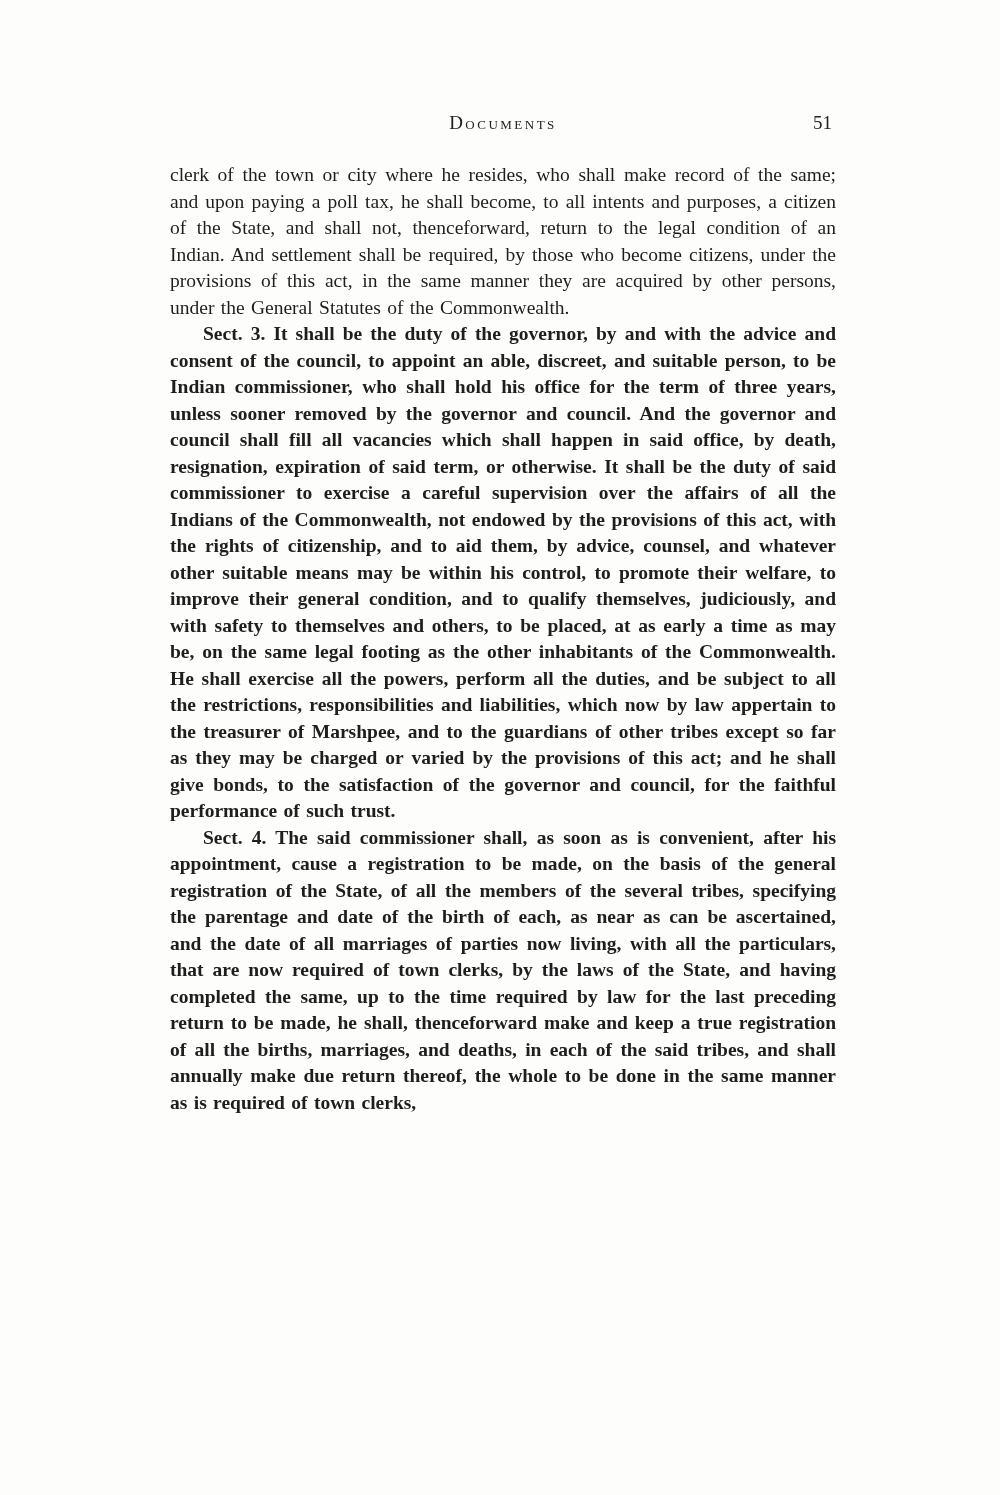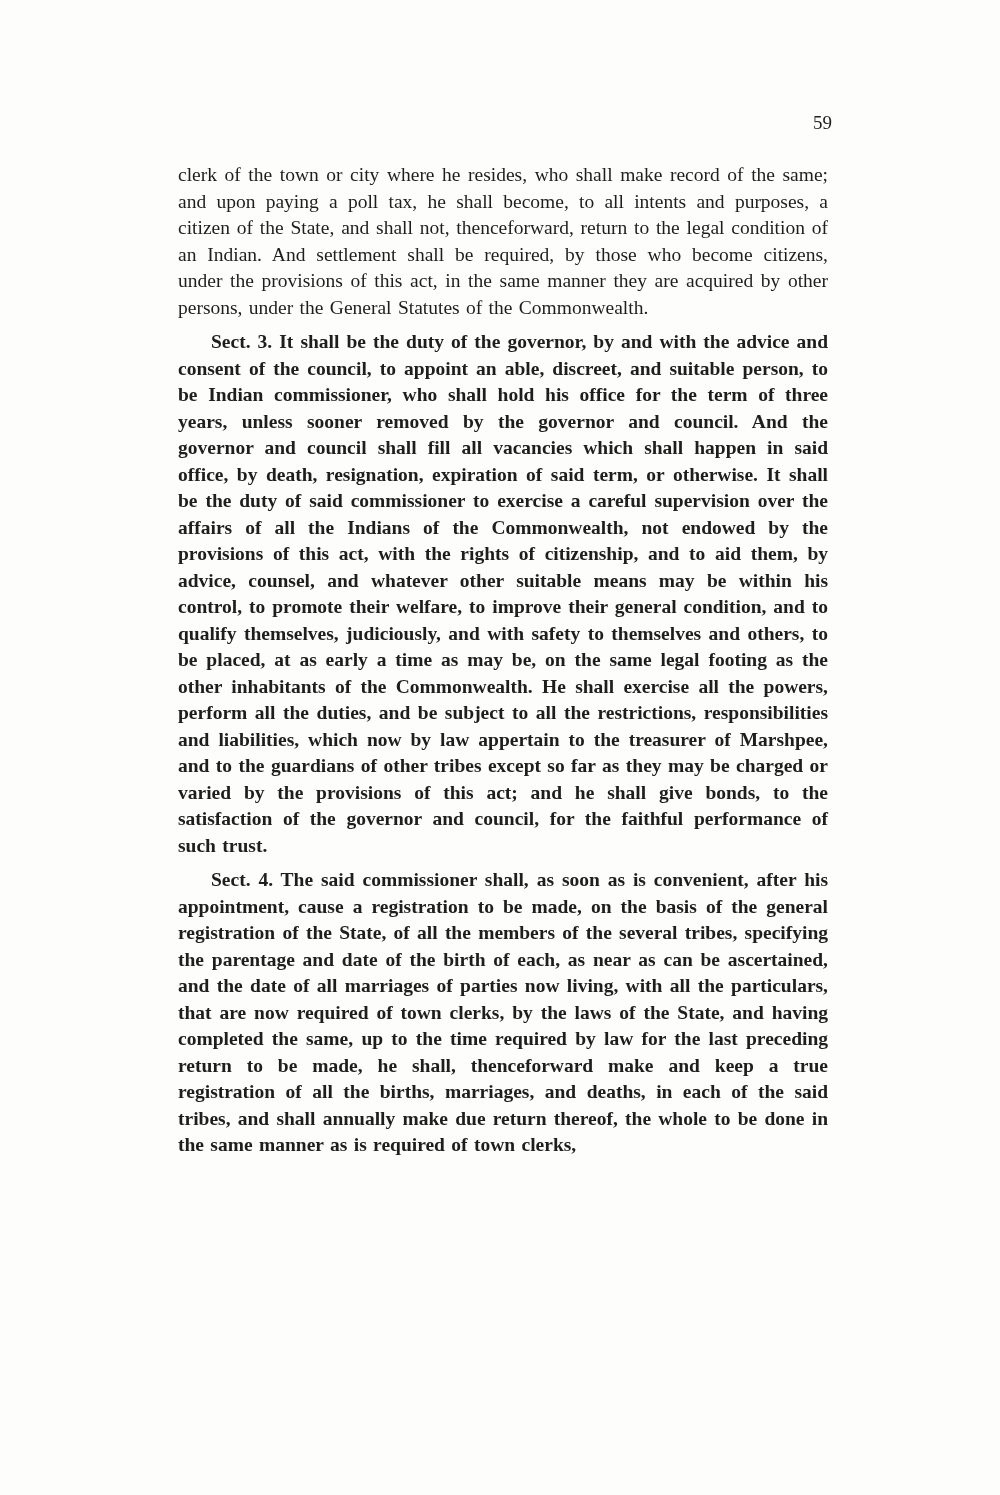--- a/index.html
+++ b/index.html
@@ -39,39 +39,40 @@
     color: #222;
   }
   .page-number {
     position: absolute;
     right: 4px;
     top: 0;
     font-size: 19px;
     color: #222;
   }
   .body-text p {
-    margin: 8px;
+    margin: 0;
     text-align: justify;
     font-size: 19.5px;
     line-height: 26.5px;
     word-spacing: 1.5px;
   }
   .body-text p.indent {
     text-indent: 33px;
     font-weight: bold;
   }
 </style>
 </head>
 <body>
 
 <div class="page">
   <div class="text-block">
 
     <div class="running-header">
-      <span class="page-number">59</span>
+      <span class="header-title">Documents</span>
+      <span class="page-number">51</span>
     </div>
 
     <div class="body-text">
       <p>clerk of the town or city where he resides, who shall make record of the same; and upon paying a poll tax, he shall become, to all intents and purposes, a citizen of the State, and shall not, thenceforward, return to the legal condition of an Indian.  And settlement shall be required, by those who become citizens, under the provisions of this act, in the same manner they are acquired by other persons, under the General Statutes of the Commonwealth.</p>
       <p class="indent">Sect. 3.  It shall be the duty of the governor, by and with the advice and consent of the council, to appoint an able, discreet, and suitable person, to be Indian commissioner, who shall hold his office for the term of three years, unless sooner removed by the governor and council.  And the governor and council shall fill all vacancies which shall happen in said office, by death, resignation, expiration of said term, or otherwise.  It shall be the duty of said commissioner to exercise a careful supervision over the affairs of all the Indians of the Commonwealth, not endowed by the provisions of this act, with the rights of citizenship, and to aid them, by advice, counsel, and whatever other suitable means may be within his control, to promote their welfare, to improve their general condition, and to qualify themselves, judiciously, and with safety to themselves and others, to be placed, at as early a time as may be, on the same legal footing as the other inhabitants of the Commonwealth.  He shall exercise all the powers, perform all the duties, and be subject to all the restrictions, responsibilities and liabilities, which now by law appertain to the treasurer of Marshpee, and to the guardians of other tribes except so far as they may be charged or varied by the provisions of this act; and he shall give bonds, to the satisfaction of the governor and council, for the faithful performance of such trust.</p>
       <p class="indent">Sect. 4.  The said commissioner shall, as soon as is convenient, after his appointment, cause a registration to be made, on the basis of the general registration of the State, of all the members of the several tribes, specifying the parentage and date of the birth of each, as near as can be ascertained, and the date of all marriages of parties now living, with all the particulars, that are now required of town clerks, by the laws of the State, and having completed the same, up to the time required by law for the last preceding return to be made, he shall, thenceforward make and keep a true registration of all the births, marriages, and deaths, in each of the said tribes, and shall annually make due return thereof, the whole to be done in the same manner as is required of town clerks,</p>
     </div>
 
   </div>
 </div>

